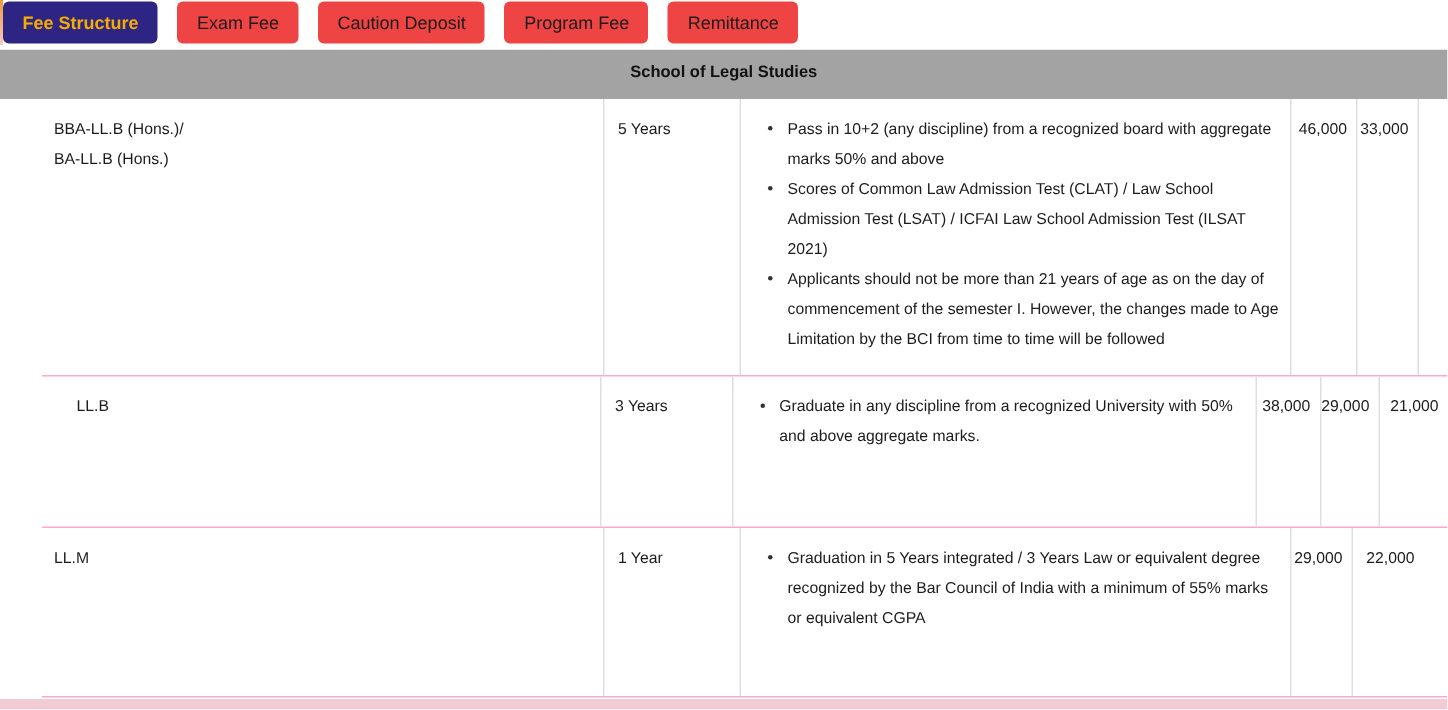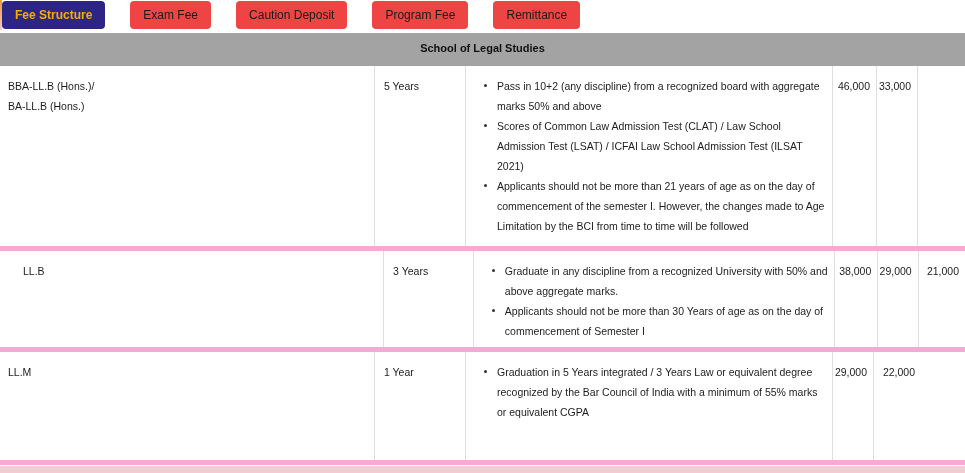--- a/index.html
+++ b/index.html
@@ -9,21 +9,21 @@
     background: #ffffff;
     color: #1c1c1c;
     position: relative;
   }
 
   
   .tabbar {
     height: 33px;
     display: flex;
     align-items: flex-start;
-    gap: 25px;
+    gap: 13px;
     padding: 1px 0 0 2px;
     background: #ffffff;
     position: relative;
   }
   .edge-sliver {
     position: absolute;
     left: 0; top: 0;
     width: 2px; height: 30px;
     background: linear-gradient(#ec9b3c, #f6cac6);
   }
@@ -55,22 +55,23 @@
   .section-band .title {
     font-size: 11px;
     font-weight: 700;
     color: #111111;
   }
 
   
   .fee-table { width: 965px; background: #ffffff; }
   .trow {
     display: flex;
-    border-bottom: 5px solid #f9a8d4;
+    border-bottom: 1px solid #f9a8d4;
     overflow: hidden;
+    margin-left: 28px;
   }
   .trow:nth-child(1) { height: 185px; }
   .trow:nth-child(2) { height: 101px; padding-left: 15px; }
   .trow:nth-child(3) { height: 113px; }
 
   .cell { border-right: 1px solid #dedede; font-size: 10.5px; line-height: 20px; }
   .cell.program   { width: 375px; padding: 10px 10px 0 8px; }
   .cell.duration  { width: 91px;  padding: 10px 6px 0 9px; }
   .cell.eligibility { width: 367px; padding: 10px 5px 0 0; }
   .cell.fee       { width: 44px;  padding: 10px 6px 0 0; text-align: right; }
@@ -132,21 +133,20 @@
   </div>
 
   <div class="trow">
     <div class="cell program">
         <div>LL.B</div>
       </div>
     <div class="cell duration">3 Years</div>
     <div class="cell eligibility">
       <ul>
           <li>Graduate in any discipline from a recognized University with 50% and above aggregate marks.</li>
-          <li>Applicants should not be more than 30 Years of age as on the day of commencement of Semester I</li>
         </ul>
     </div>
     <div class="cell fee">38,000</div>
     <div class="cell fee fee2">29,000</div>
     <div class="cell fee fee3">21,000</div>
   </div>
 
   <div class="trow">
     <div class="cell program">
         <div>LL.M</div>

